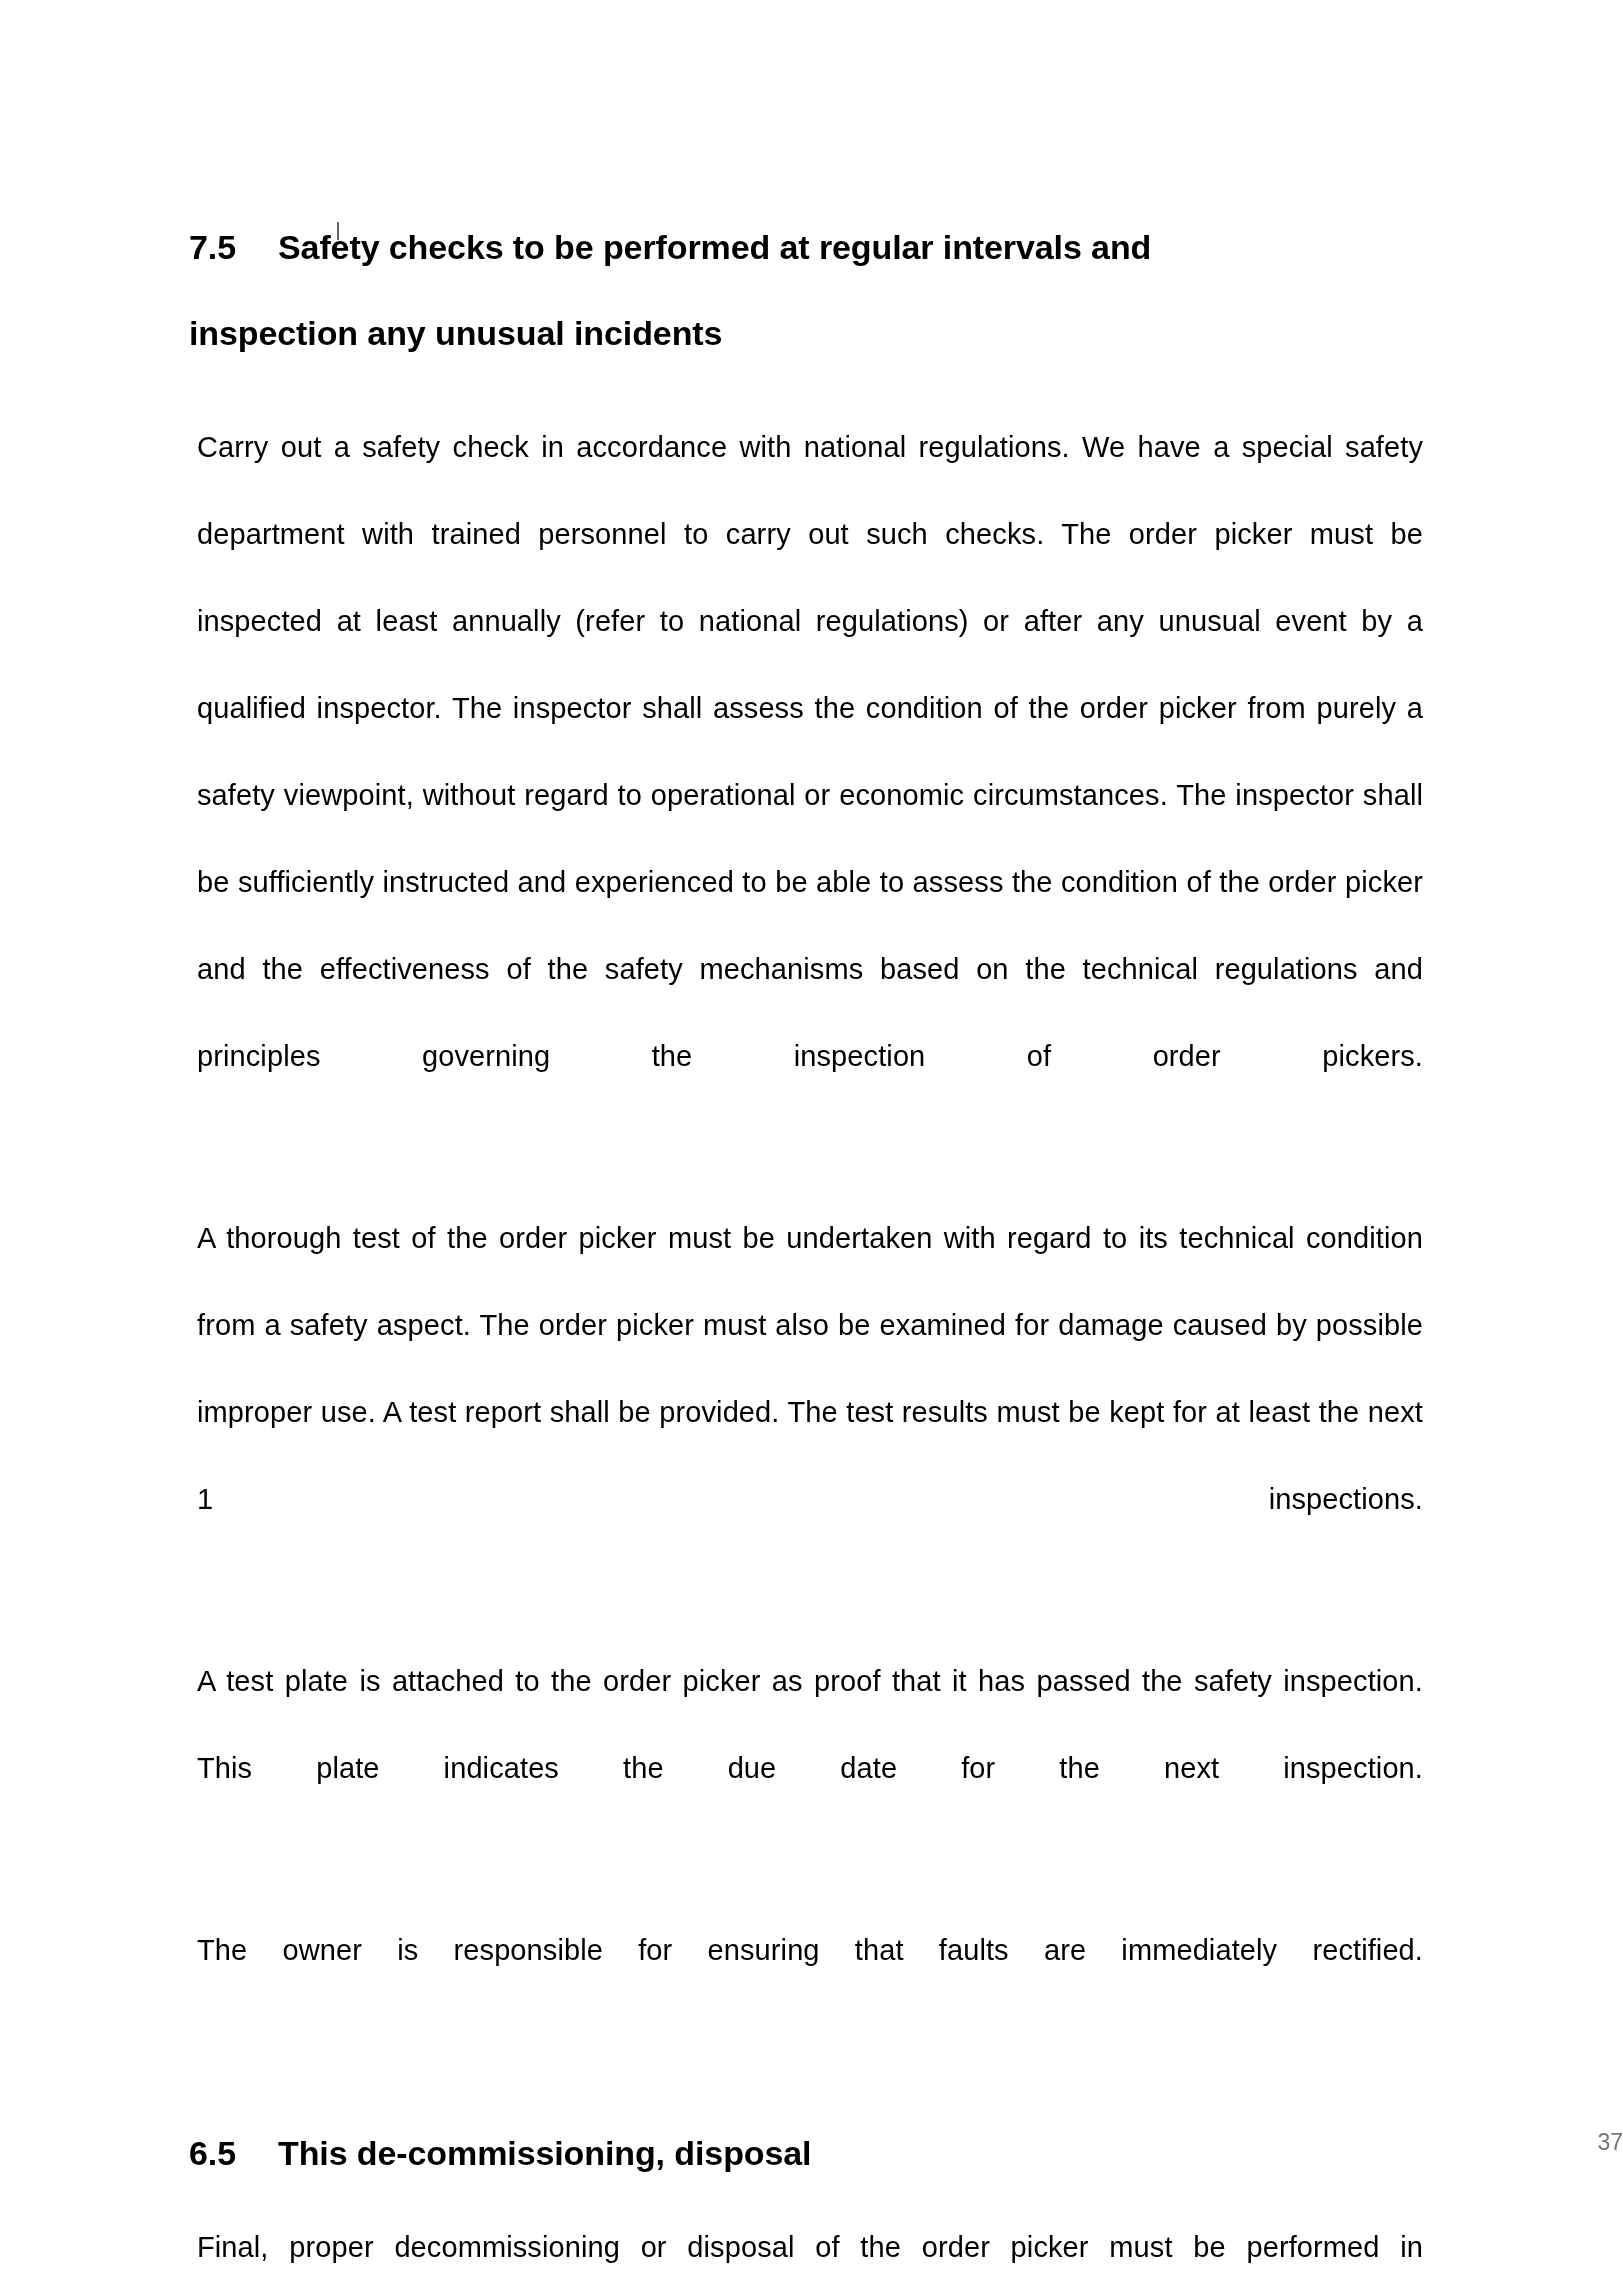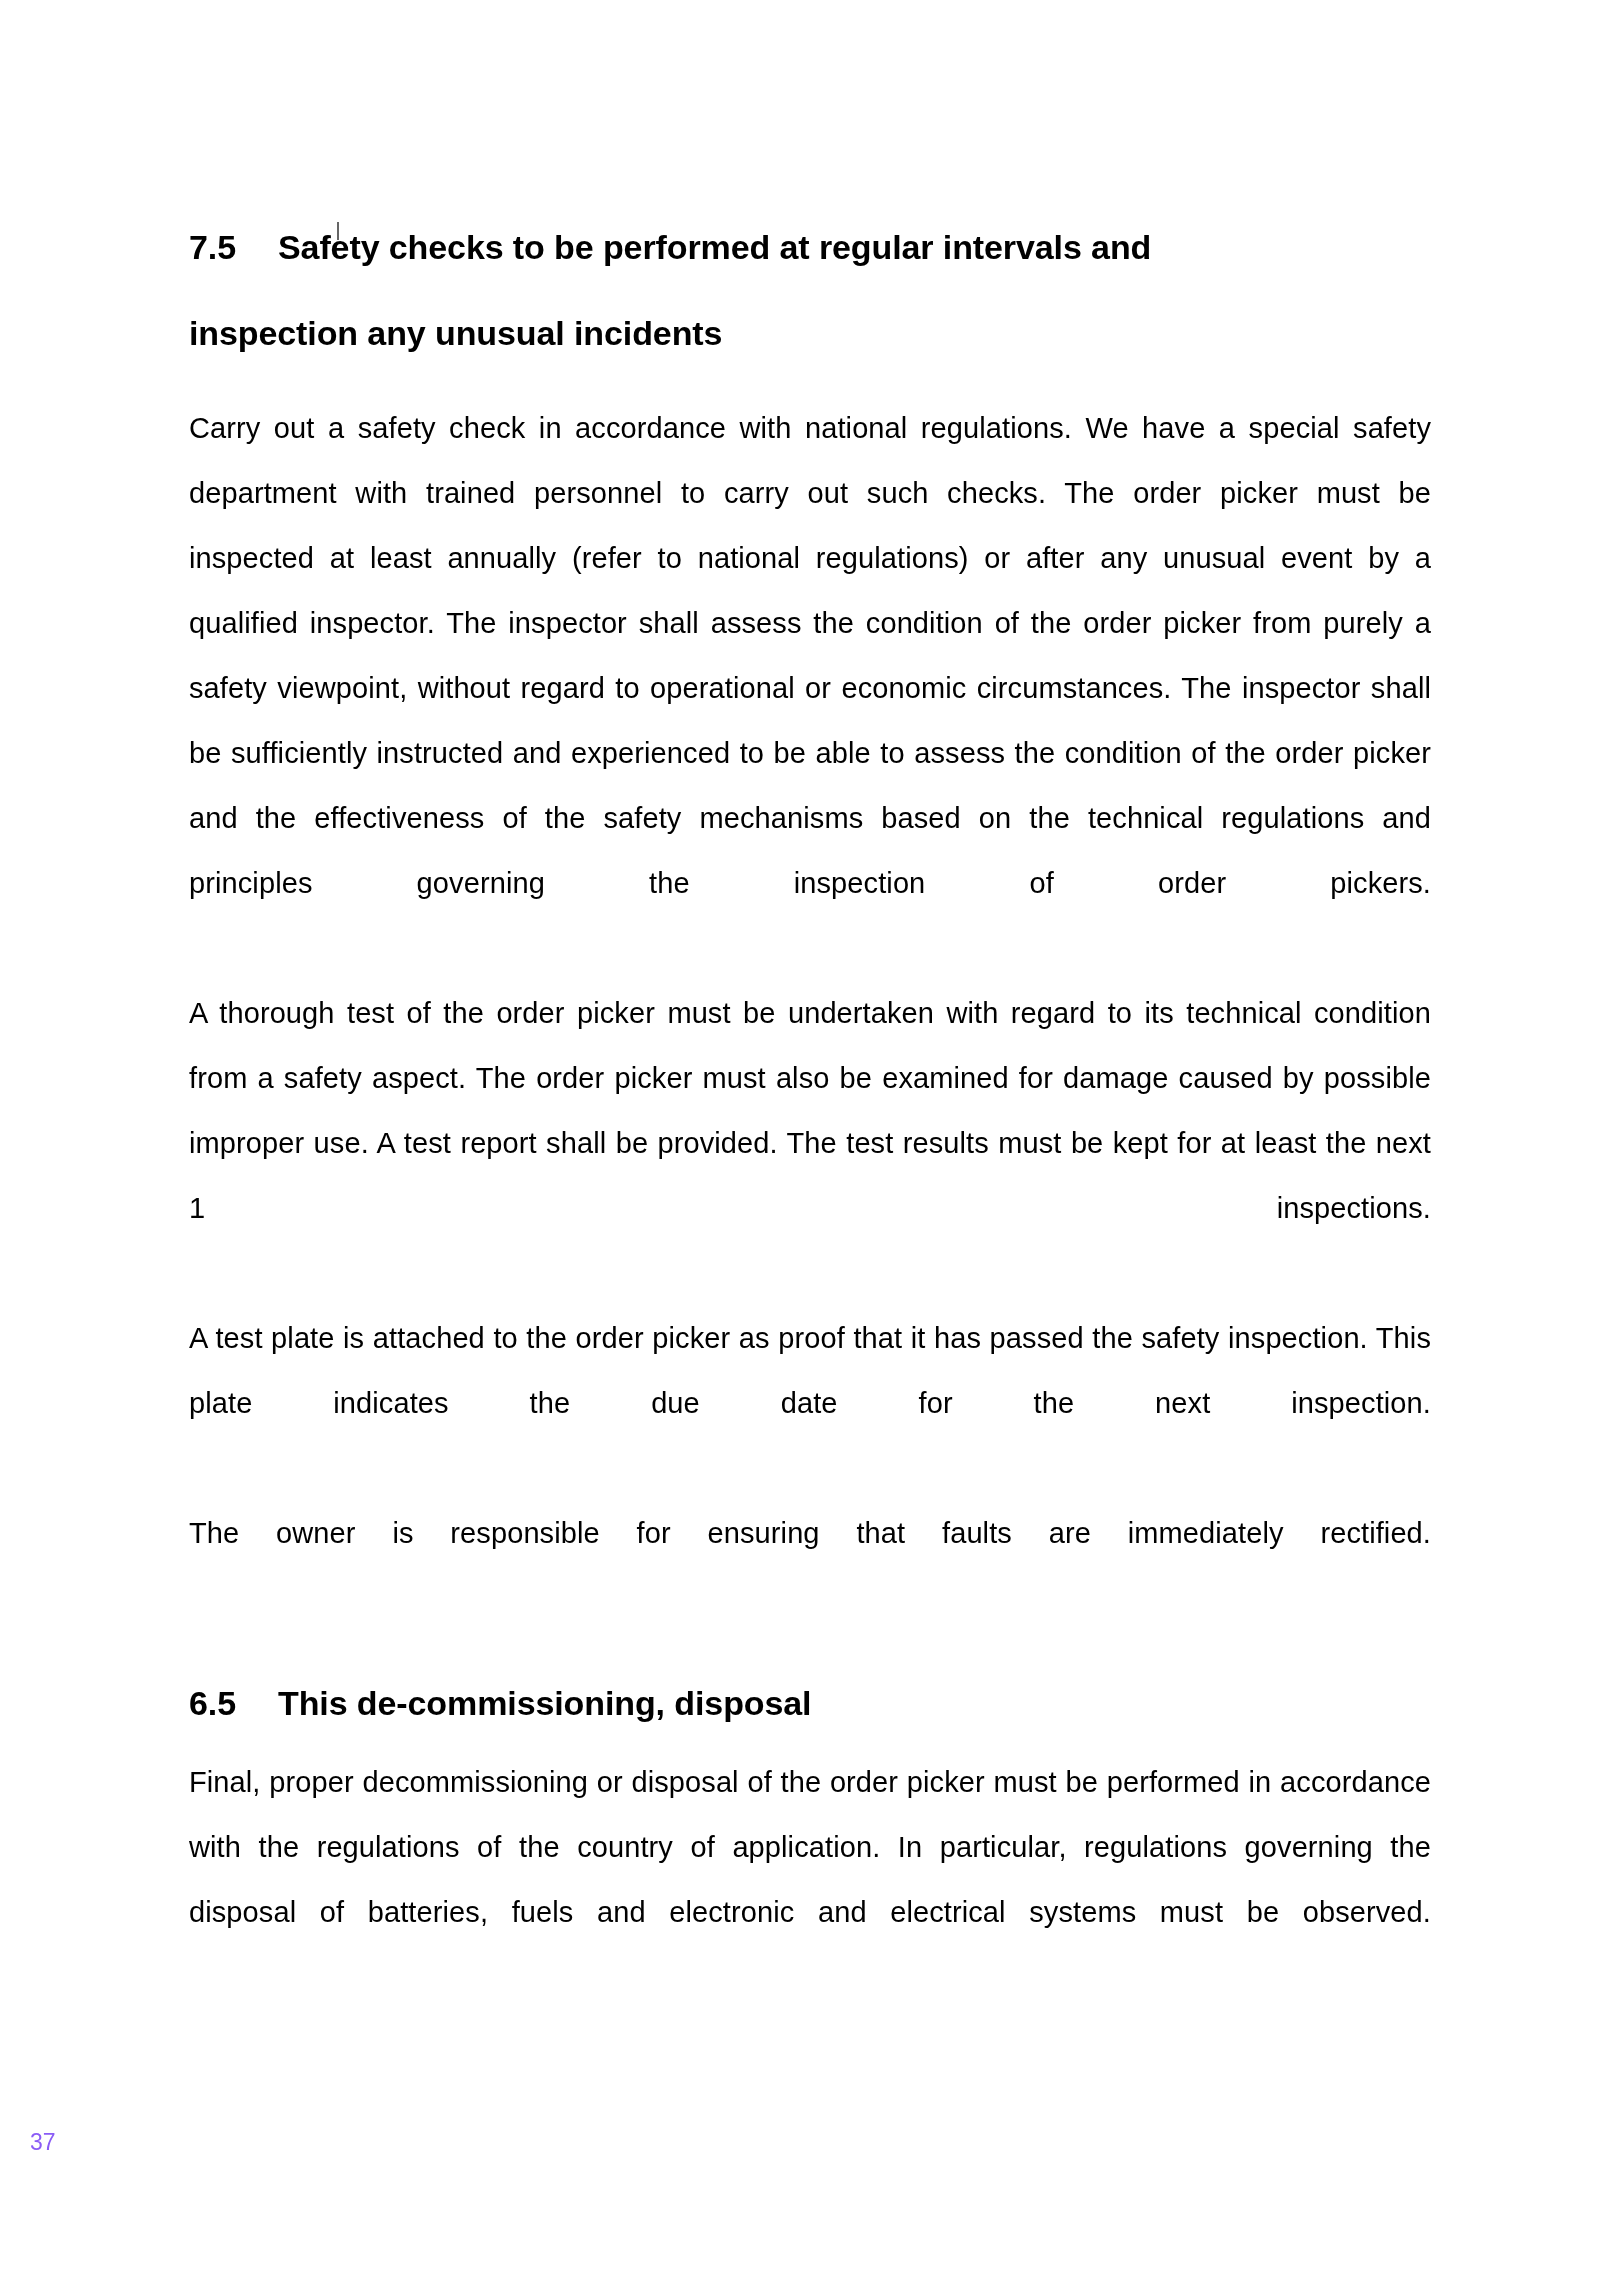--- a/index.html
+++ b/index.html
@@ -66,22 +66,22 @@
   }
 
   .heading-76 {
     margin-top: 29px;
     margin-bottom: 4.1px;
   }
 
   
   .para {
     font-size: 29px;
-    line-height: 65px;
-    margin: 0;
+    line-height: 87px;
+    margin: 8px;
     text-align: justify;
     text-justify: inter-word;
     letter-spacing: 0.1px;
     word-spacing: 0.3px;
   }
 
   
   .para:after {
     content: "";
     display: inline-block;
@@ -100,24 +100,24 @@
     background: #4a4a4a;
     opacity: 0.85;
   }
 
   
   .page-number {
     position: absolute;
     left: 0;
     right: 0;
     top: 2129px;
-    text-align: left;
+    text-align: right;
     font-size: 23px;
     line-height: 27px;
-    color: #8b5cf6;
+    color: #737373;
     padding-left: 30px;
   }
 </style>
 </head>
 <body>
 
 <div class="page">
 
   <div class="content">
 

